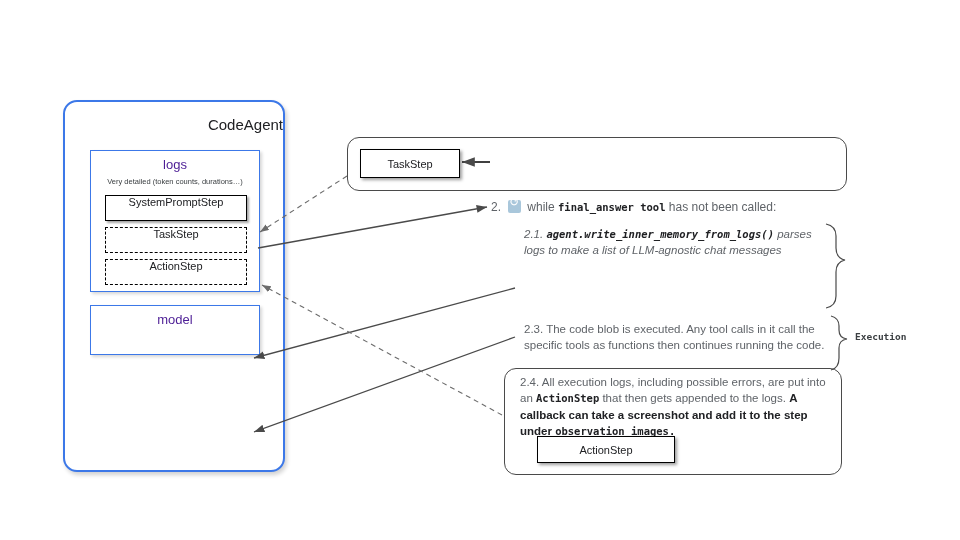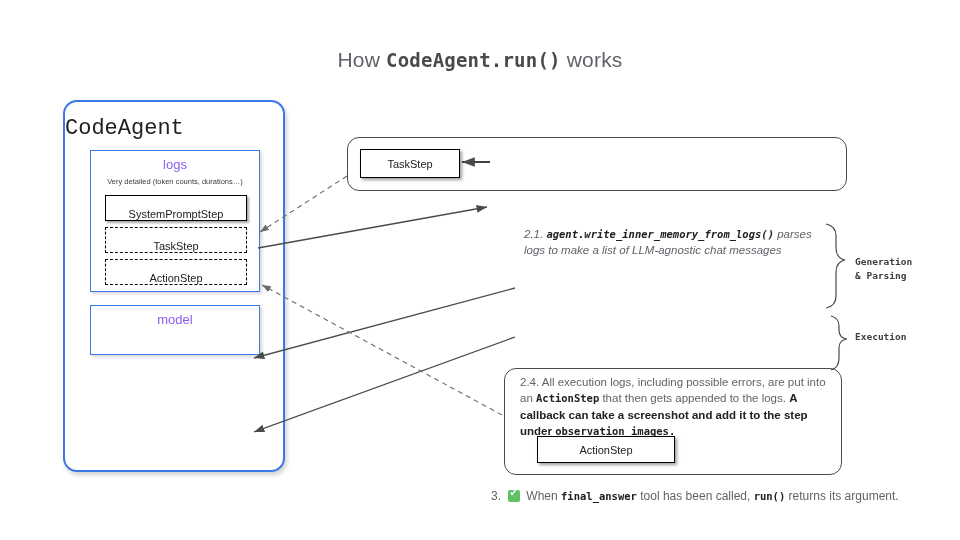--- a/index.html
+++ b/index.html
@@ -20,37 +20,37 @@
   }
   .title .mono{font-family:"DejaVu Sans Mono", monospace; font-weight:bold; font-size:19px; color:#4a4a4a;}
 
   
   .agent-panel{
     position:absolute; left:63px; top:100px; width:218px; height:368px;
     border:2px solid #3c78e8; border-radius:14px; background:#fff;
     box-shadow:2px 3px 4px rgba(0,0,0,.18);
   }
   .agent-title{
-    position:absolute; left:0; top:14px; width:100%; text-align:left;
-    font-size:22px; color:#202124;font-family:Liberation Mono, monospace;
+    position:absolute; left:0; top:14px; width:100%; text-align:right;
+    font-size:15px; color:#202124;
   }
   .sub-panel{
     position:absolute; border:1.5px solid #3c78e8; background:#fff;
     box-shadow:2px 2px 3px rgba(0,0,0,.16);
   }
-  .sub-title{ text-align:center; font-size:13px; color:#8b5cf6; margin-top:6px;}
+  .sub-title{ text-align:center; font-size:13px; color:#4c1d95; margin-top:6px;}
   .sub-desc{ text-align:center; font-size:7.5px; color:#3c4043; line-height:1.35; margin-top:5px; padding:0 6px;}
 
   #logs-panel{left:25px; top:48px; width:168px; height:140px;}
   #model-panel{left:25px; top:203px; width:168px; height:48px;}
   #tools-panel{left:25px; top:262px; width:168px; height:48px;}
 
   .step-box{
     position:absolute; left:14px; width:140px; height:24px;
-    display:flex; align-items:flex-end; justify-content:center;
+    display:flex; align-items:flex-start; justify-content:center;
     font-size:11px; color:#202124; background:#fff;
   }
   .solid-box{ border:1.6px solid #000; box-shadow:2px 2px 2px rgba(0,0,0,.35); }
   .dashed-box{ border:1.6px dashed #000; }
   #sysprompt-step{top:44px;}
   #taskstep-left{top:76px;}
   #actionstep-left{top:108px;}
 
   
   .card{
@@ -104,23 +104,20 @@
   #grp-gen{left:855px; top:255px; width:90px;}
   #grp-exec{left:855px; top:330px; width:90px;}
 
   svg.overlay{position:absolute;left:0;top:0;width:960px;height:540px;pointer-events:none;}
 </style>
 </head>
 <body>
 
 <div id="stage">
 
-  <div class="title">
-    <span>How </span><span class="mono">CodeAgent.run()</span><span> works</span>
-  </div>
 
   <div class="agent-panel">
     <div class="agent-title">CodeAgent</div>
 
     <div class="sub-panel" id="logs-panel">
       <div class="sub-title">logs</div>
       <div class="sub-desc">Very detailed (token counts, durations…)</div>
 
       <div class="step-box solid-box" id="sysprompt-step">
         <span>SystemPromptStep</span>
@@ -137,46 +134,46 @@
       <div class="sub-title">model</div>
     </div>
 
   </div>
 
   <div class="card" id="card-step1"></div>
   <div class="kbox" id="taskstep-card">
     <span>TaskStep</span>
   </div>
 
+  <div class="txt" id="t-step2">
+    <span>2.</span>&nbsp;
+    <span class="loop-ico"></span>&nbsp;
+    <span>while </span><span class="mono">final_answer tool</span><span> has not been called:</span>
+  </div>
 
   <div class="txt" id="t-21">
     <span>2.1.</span>&nbsp;<span class="mono">agent.write_inner_memory_from_logs()</span><span> parses logs to make a list of LLM-agnostic chat messages</span>
   </div>
 
 
+  <div class="txt" id="t-23">
+    <span>2.3.</span>
+    <span>The code blob is executed. Any tool calls in it call the specific tools as functions then continues running the code.</span>
+  </div>
 
   <div class="card" id="card-step24"></div>
   <div class="txt" id="t-24">
     <span>2.4.</span>
     <span>All execution logs, including possible errors, are put into an </span><span class="mono">ActionStep</span><span> that then gets appended to the logs. </span><span class="bold">A callback can  take a screenshot and add it to the step under </span><span class="mono">observation_images.</span>
   </div>
   <div class="kbox" id="actionstep-card">
     <span>ActionStep</span>
   </div>
 
-  <div class="txt" id="t-step3">
-    <span>3.</span>&nbsp;
-    <span class="check-ico"></span>&nbsp;
-    <span>When </span><span class="mono">final_answer</span><span> tool has been called, </span><span class="mono">run()</span><span> returns its argument.</span>
-  </div>
-
-  <div class="grp-label" id="grp-gen">
-    <div>Generation</div>
-    <div>&amp; Parsing</div>
-  </div>
+
   <div class="grp-label" id="grp-exec">Execution</div>
 
   <svg class="overlay" viewBox="0 0 960 540">
     <defs>
       <marker id="ah" markerWidth="9" markerHeight="9" refX="8" refY="3" orient="auto">
         <path d="M0,0 L8,3 L0,6 z" fill="#4a4a4a"></path>
       </marker>
       <marker id="ahd" markerWidth="9" markerHeight="9" refX="8" refY="3" orient="auto">
         <path d="M0,0 L8,3 L0,6 z" fill="#6b6b6b"></path>
       </marker>

